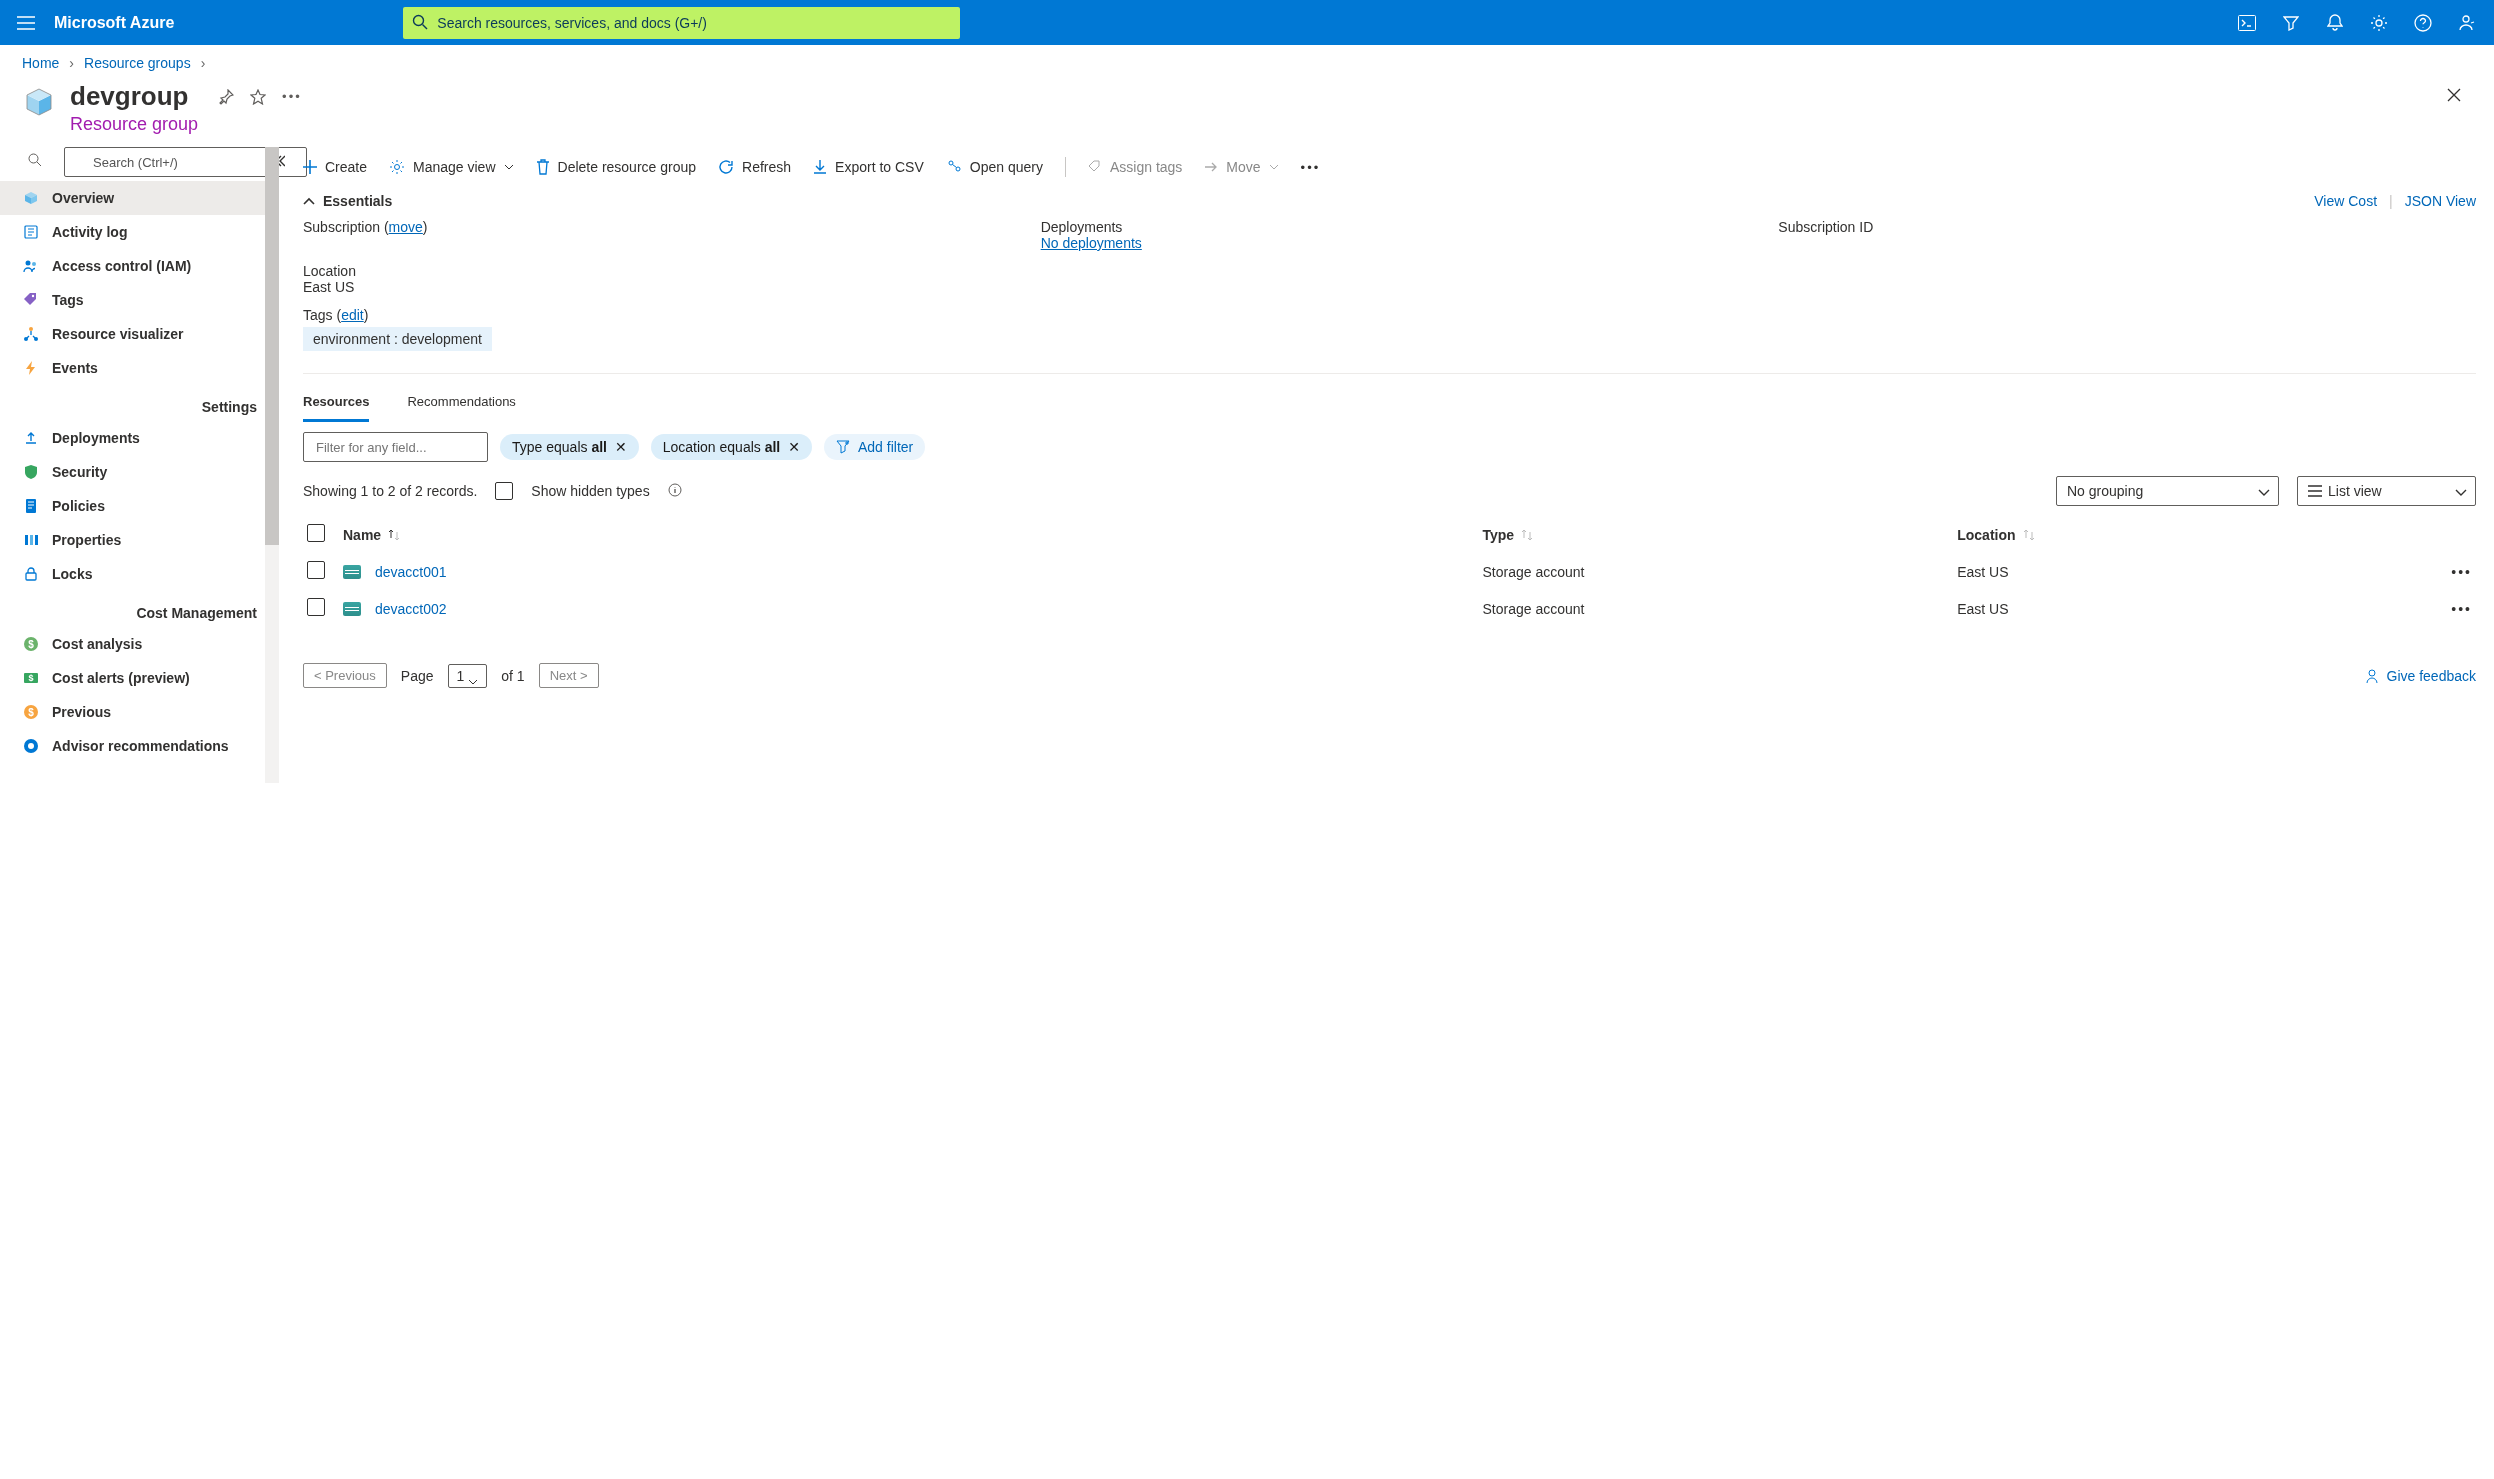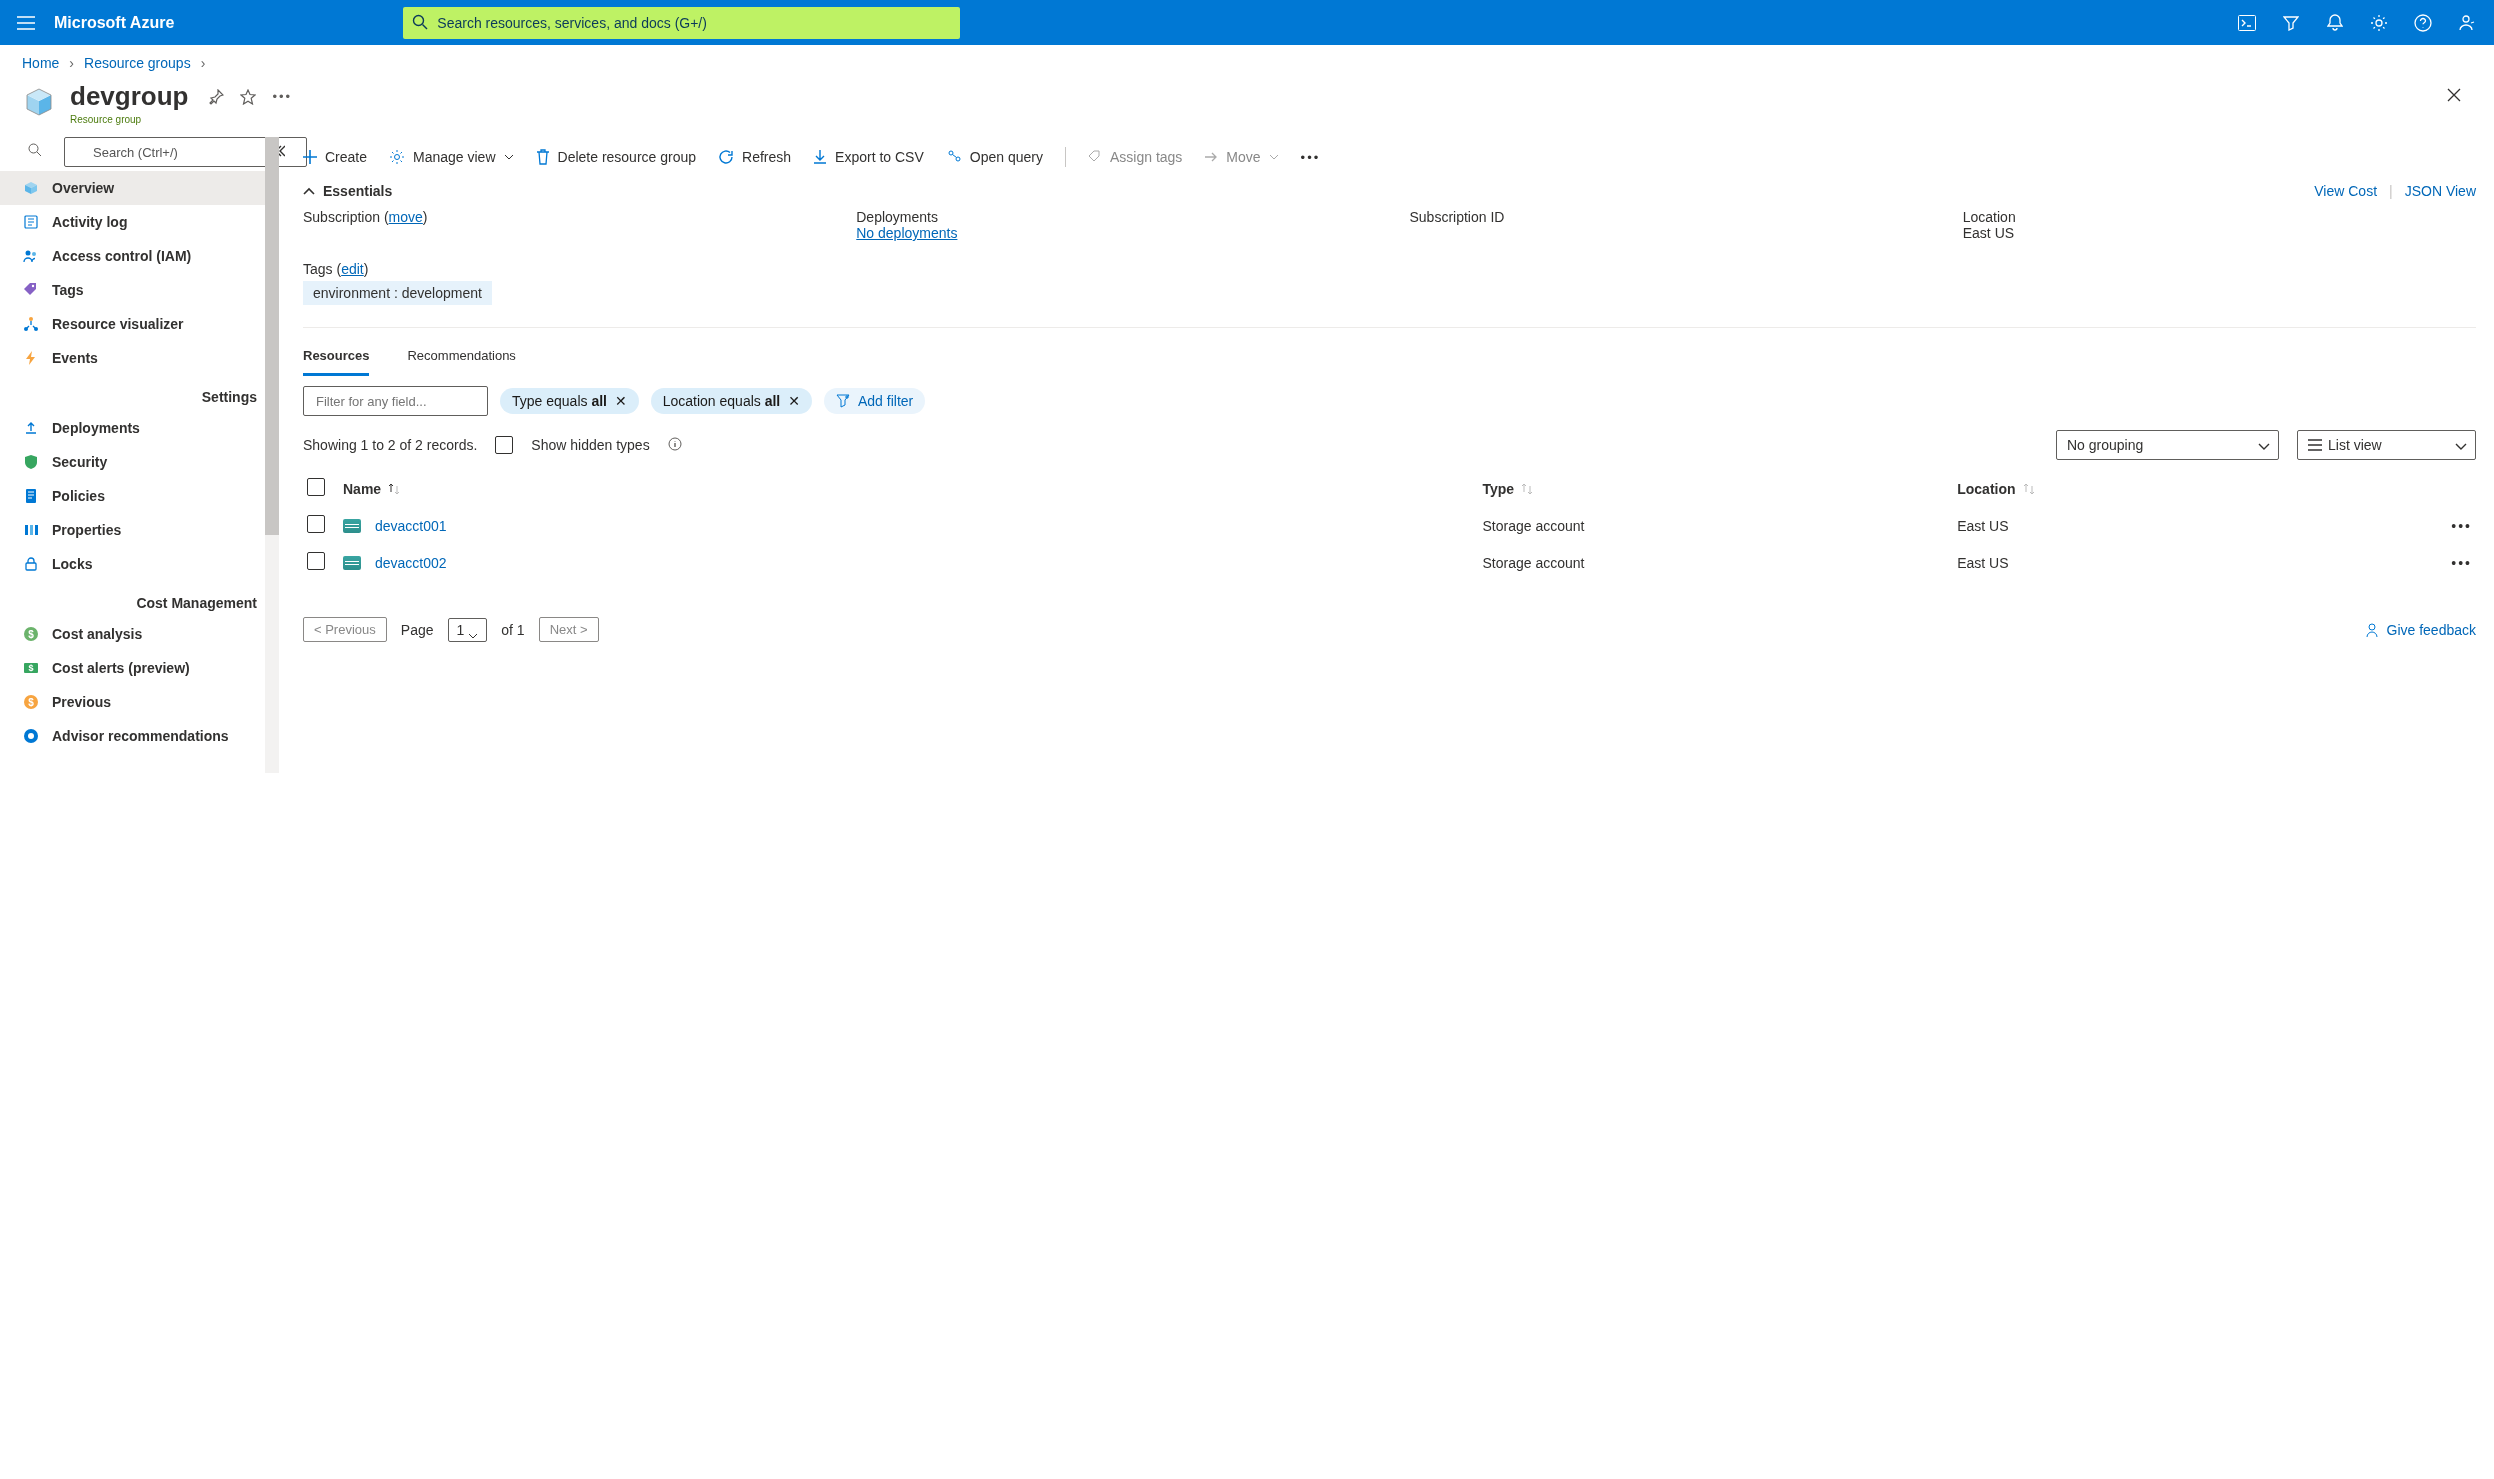--- a/index.html
+++ b/index.html
@@ -18,21 +18,21 @@
 
 
 .breadcrumb { padding: 10px 22px 6px; font-size: 14px; display:flex; align-items:center; gap:10px; }
 .breadcrumb a { color:#0067b8; text-decoration:none; }
 .crumb-sep { color:#666; }
 
 
 .title-row { padding: 4px 22px 12px; display:flex; align-items:flex-start; gap:14px; }
 .rg-icon { width:34px; height:34px; border-radius:4px; display:flex; align-items:center; justify-content:center; margin-top:4px; }
 .title-block h1 { font-size:26px; font-weight:600; }
-.title-sub { color:#4d7c0f; font-size:10px; margin-top:2px; }
+.title-sub { color:#a21caf; font-size:18px; margin-top:2px; }
 .title-actions { display:flex; gap:16px; margin-left:6px; margin-top:8px; color:#605e5c; }
 .close-x { margin-left:auto; padding:6px 10px; cursor:pointer; }
 
 .main-flex { display:flex; }
 
 
 .sidebar { width:279px; border-right:0; padding:0 0 20px; position:relative; }
 .side-search { margin:0 14px 4px 22px; position:relative; }
 .side-search input { width:100%; border:1px solid #605e5c; border-radius:2px; height:30px; padding:0 8px 0 28px; font-size:13px;margin-left:42px; }
 .side-search input::placeholder { color:#555; }
@@ -52,21 +52,21 @@
 .tbtn.muted { color:#888; }
 .tsep { width:1px; height:20px; background:#c8c6c4; }
 .tbtn svg { flex:0 0 auto; }
 
 .essentials-bar { display:flex; align-items:center; padding:4px 0 10px; }
 .ess-toggle { display:flex; align-items:center; gap:8px; font-weight:600; font-size:14px; cursor:pointer; }
 .ess-links { margin-left:auto; display:flex; gap:12px; font-size:14px; }
 .ess-links a { color:#0067b8; text-decoration:none; }
 .ess-linksep { color:#c8c6c4; }
 
-.ess-grid { display:grid; grid-template-columns: 1fr 1fr 1fr 1fr; gap:20px 40px; font-size:14px; padding-bottom:12px; }
+.ess-grid { display:grid; grid-template-columns: 1fr 1fr 1fr; gap:12px 40px; font-size:14px; padding-bottom:12px; }
 .ess-label { color:#323130; }
 .ess-link { color:#0067b8; text-decoration:underline; cursor:pointer; }
 .tag-chip { display:inline-block; background:#e6f2fb; padding:4px 10px; font-size:14px; margin-top:4px; }
 
 .hr { height:1px; background:#edebe9; margin:10px 0 14px; }
 
 .tabs { display:flex; gap:38px; font-size:13px; padding-bottom:10px; }
 .tab { padding:6px 0 10px; cursor:pointer; }
 .tab.active { font-weight:600; border-bottom:3px solid #0078d4; }
 

